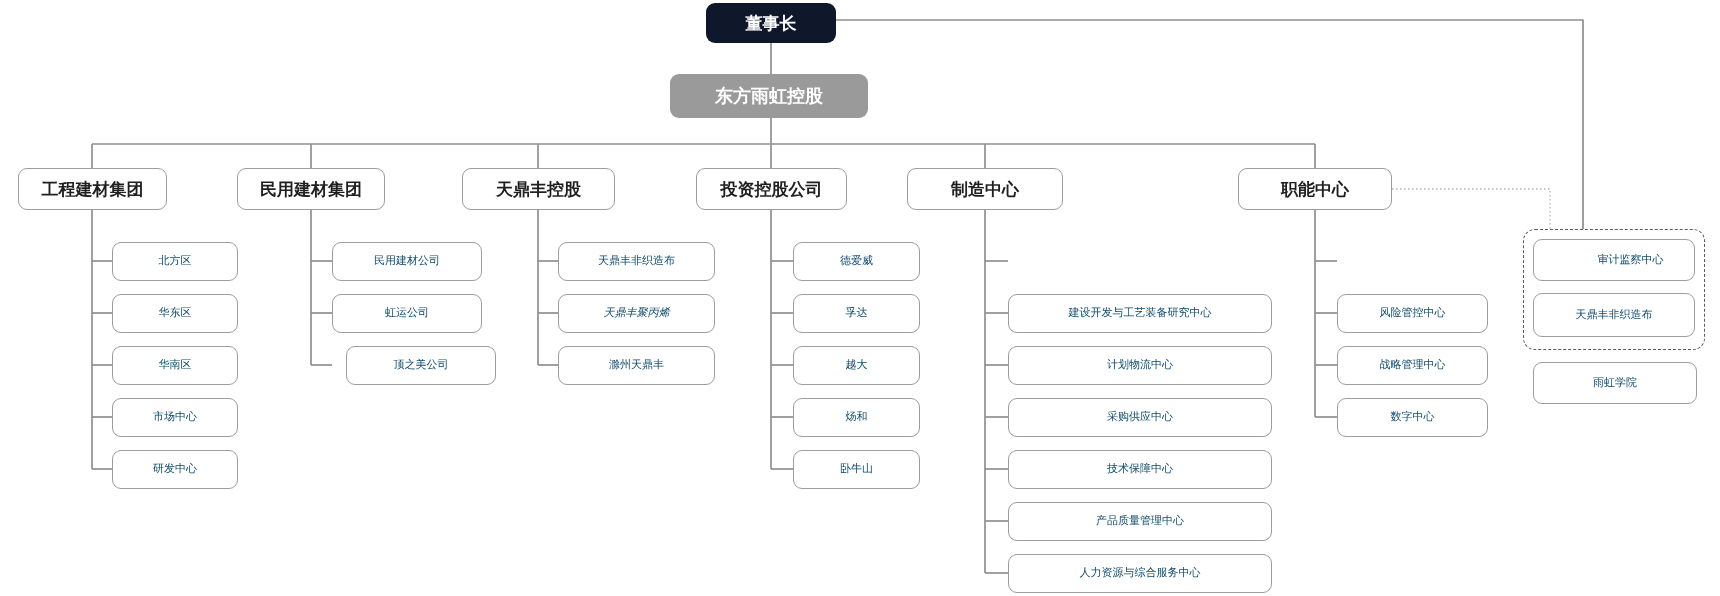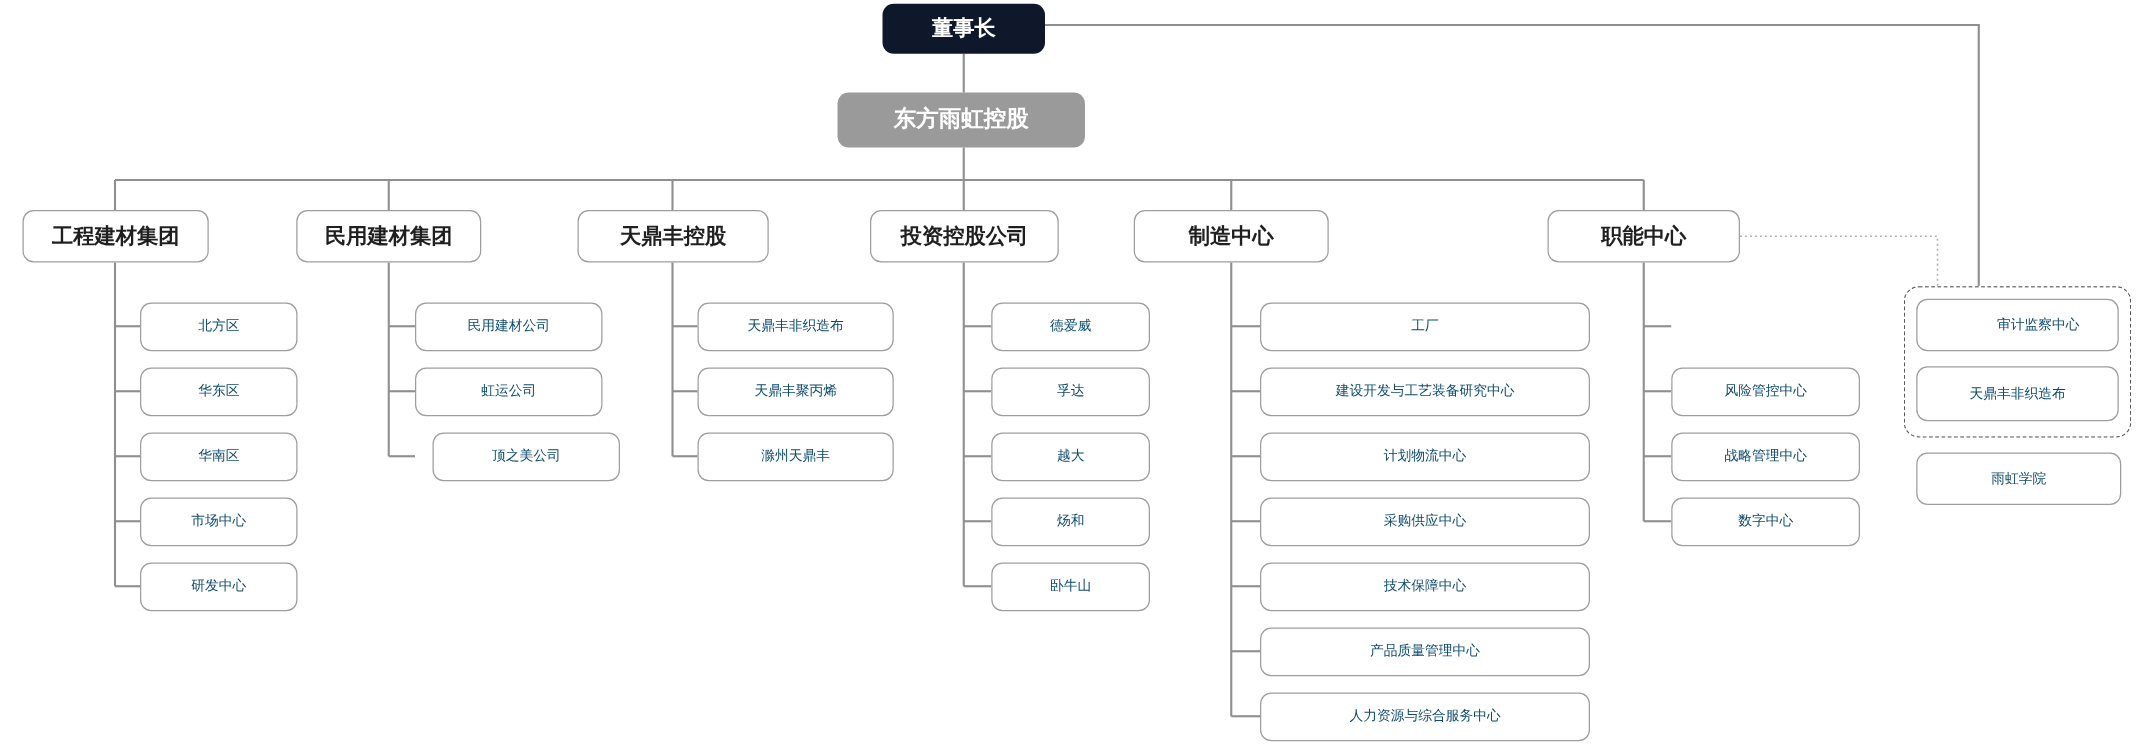--- a/index.html
+++ b/index.html
@@ -90,30 +90,29 @@
   <div class="node" style="left:112px;top:294px;width:126px;height:39px;">华东区</div>
   <div class="node" style="left:112px;top:346px;width:126px;height:39px;">华南区</div>
   <div class="node" style="left:112px;top:398px;width:126px;height:39px;">市场中心</div>
   <div class="node" style="left:112px;top:450px;width:126px;height:39px;">研发中心</div>
 
   <div class="node" style="left:332px;top:242px;width:150px;height:39px;">民用建材公司</div>
   <div class="node" style="left:332px;top:294px;width:150px;height:39px;">虹运公司</div>
   <div class="node" style="left:346px;top:346px;width:150px;height:39px;">顶之美公司</div>
 
   <div class="node" style="left:558px;top:242px;width:157px;height:39px;">天鼎丰非织造布</div>
-  <div class="node" style="left:558px;top:294px;width:157px;height:39px;">天鼎丰聚丙烯</div>
+  <div class="node" style="left:558px;top:294px;width:157px;height:39px;font-style:italic;">天鼎丰聚丙烯</div>
   <div class="node" style="left:558px;top:346px;width:157px;height:39px;">滁州天鼎丰</div>
 
   <div class="node" style="left:793px;top:242px;width:127px;height:39px;">德爱威</div>
   <div class="node" style="left:793px;top:294px;width:127px;height:39px;">孚达</div>
   <div class="node" style="left:793px;top:346px;width:127px;height:39px;">越大</div>
   <div class="node" style="left:793px;top:398px;width:127px;height:39px;">炀和</div>
   <div class="node" style="left:793px;top:450px;width:127px;height:39px;">卧牛山</div>
 
-  <div class="node" style="left:1008px;top:242px;width:264px;height:39px;">工厂</div>
   <div class="node" style="left:1008px;top:294px;width:264px;height:39px;">建设开发与工艺装备研究中心</div>
   <div class="node" style="left:1008px;top:346px;width:264px;height:39px;">计划物流中心</div>
   <div class="node" style="left:1008px;top:398px;width:264px;height:39px;">采购供应中心</div>
   <div class="node" style="left:1008px;top:450px;width:264px;height:39px;">技术保障中心</div>
   <div class="node" style="left:1008px;top:502px;width:264px;height:39px;">产品质量管理中心</div>
   <div class="node" style="left:1008px;top:554px;width:264px;height:39px;">人力资源与综合服务中心</div>
 
   <div class="node" style="left:1337px;top:294px;width:151px;height:39px;">风险管控中心</div>
   <div class="node" style="left:1337px;top:346px;width:151px;height:39px;">战略管理中心</div>
   <div class="node" style="left:1337px;top:398px;width:151px;height:39px;">数字中心</div>

